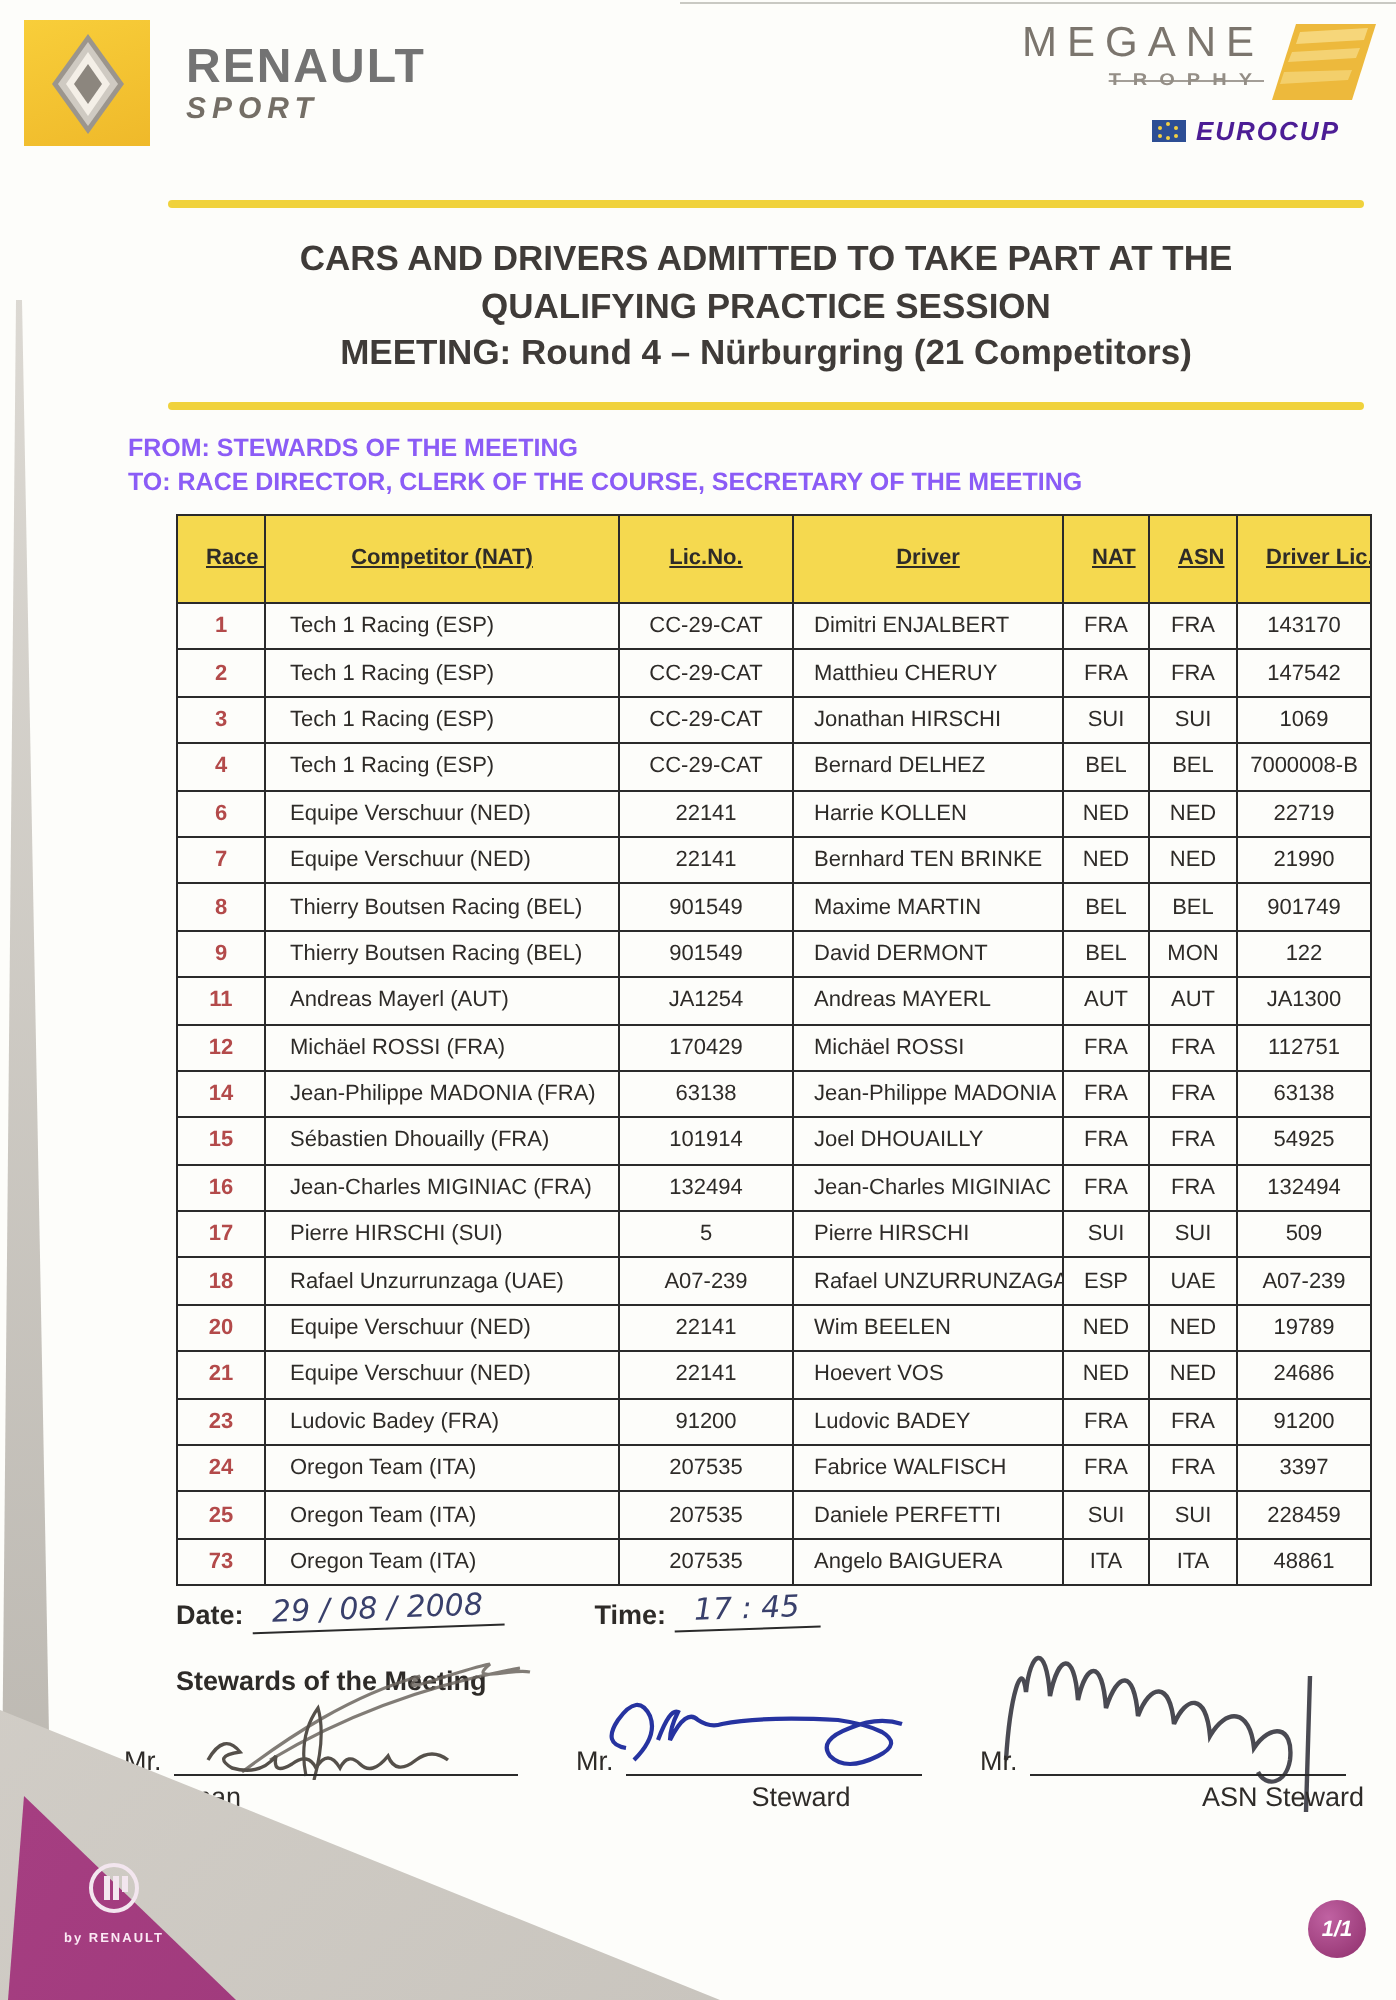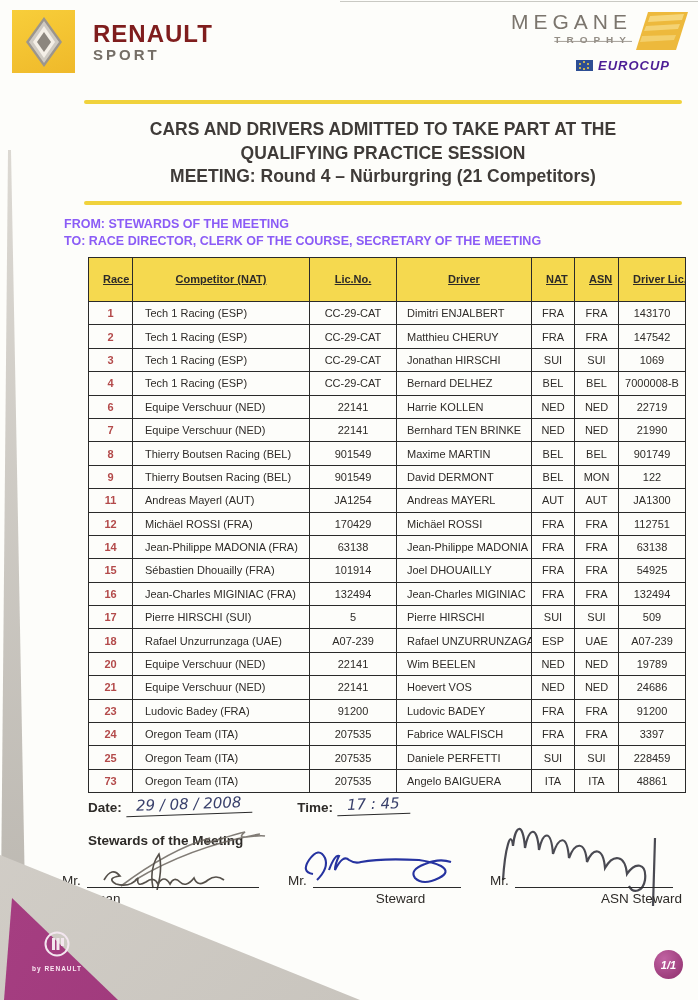--- a/index.html
+++ b/index.html
@@ -23,22 +23,22 @@
   .corner-gray{position:absolute;inset:0;background:linear-gradient(135deg,#ddd9d3,#c4c0b9);
     clip-path:polygon(0px 855px,360px 1000px,0px 1000px);}
   .corner-magenta{position:absolute;inset:0;background:linear-gradient(120deg,#b2488e,#93306f);
     clip-path:polygon(12px 898px,118px 1000px,4px 1000px);}
 
   
   .renault-block{position:absolute;left:12px;top:10px;display:flex;align-items:center;}
   .renault-square{width:63px;height:63px;background:linear-gradient(160deg,#f8ce3a,#efb92a);
     display:flex;align-items:center;justify-content:center;}
   .renault-word{margin-left:18px;}
-  .renault-word .r1{font-size:24px;font-weight:bold;color:#7f1d1d;letter-spacing:1px;}
-  .renault-word .r2{font-size:15px;font-weight:bold;color:#746e66;letter-spacing:3px;margin-top:-2px;}
+  .renault-word .r1{font-size:24px;font-weight:bold;color:#737373;letter-spacing:1px;}
+  .renault-word .r2{font-size:15px;font-weight:bold;font-style:italic;color:#746e66;letter-spacing:3px;margin-top:-2px;}
 
   .megane-block{position:absolute;right:10px;top:10px;width:185px;text-align:right;}
   .megane-row{display:flex;align-items:flex-start;justify-content:flex-end;}
   .megane-text .m1{font-size:21px;color:#7b756d;letter-spacing:5px;font-weight:normal;}
   .megane-text .m2{font-size:10px;color:#948e86;letter-spacing:6px;font-weight:bold;
     text-decoration:line-through;transform:scaleY(.85);margin-top:1px;}
   .megane-swoosh{margin-left:4px;margin-top:2px;}
   .eurocup-row{display:flex;align-items:center;justify-content:flex-end;margin-top:8px;margin-right:18px;}
   .eu-flag{width:17px;height:11px;background:#2d4e94;margin-right:5px;position:relative;}
   .eu-flag i{position:absolute;width:2px;height:2px;background:#f4d042;border-radius:50%;}

